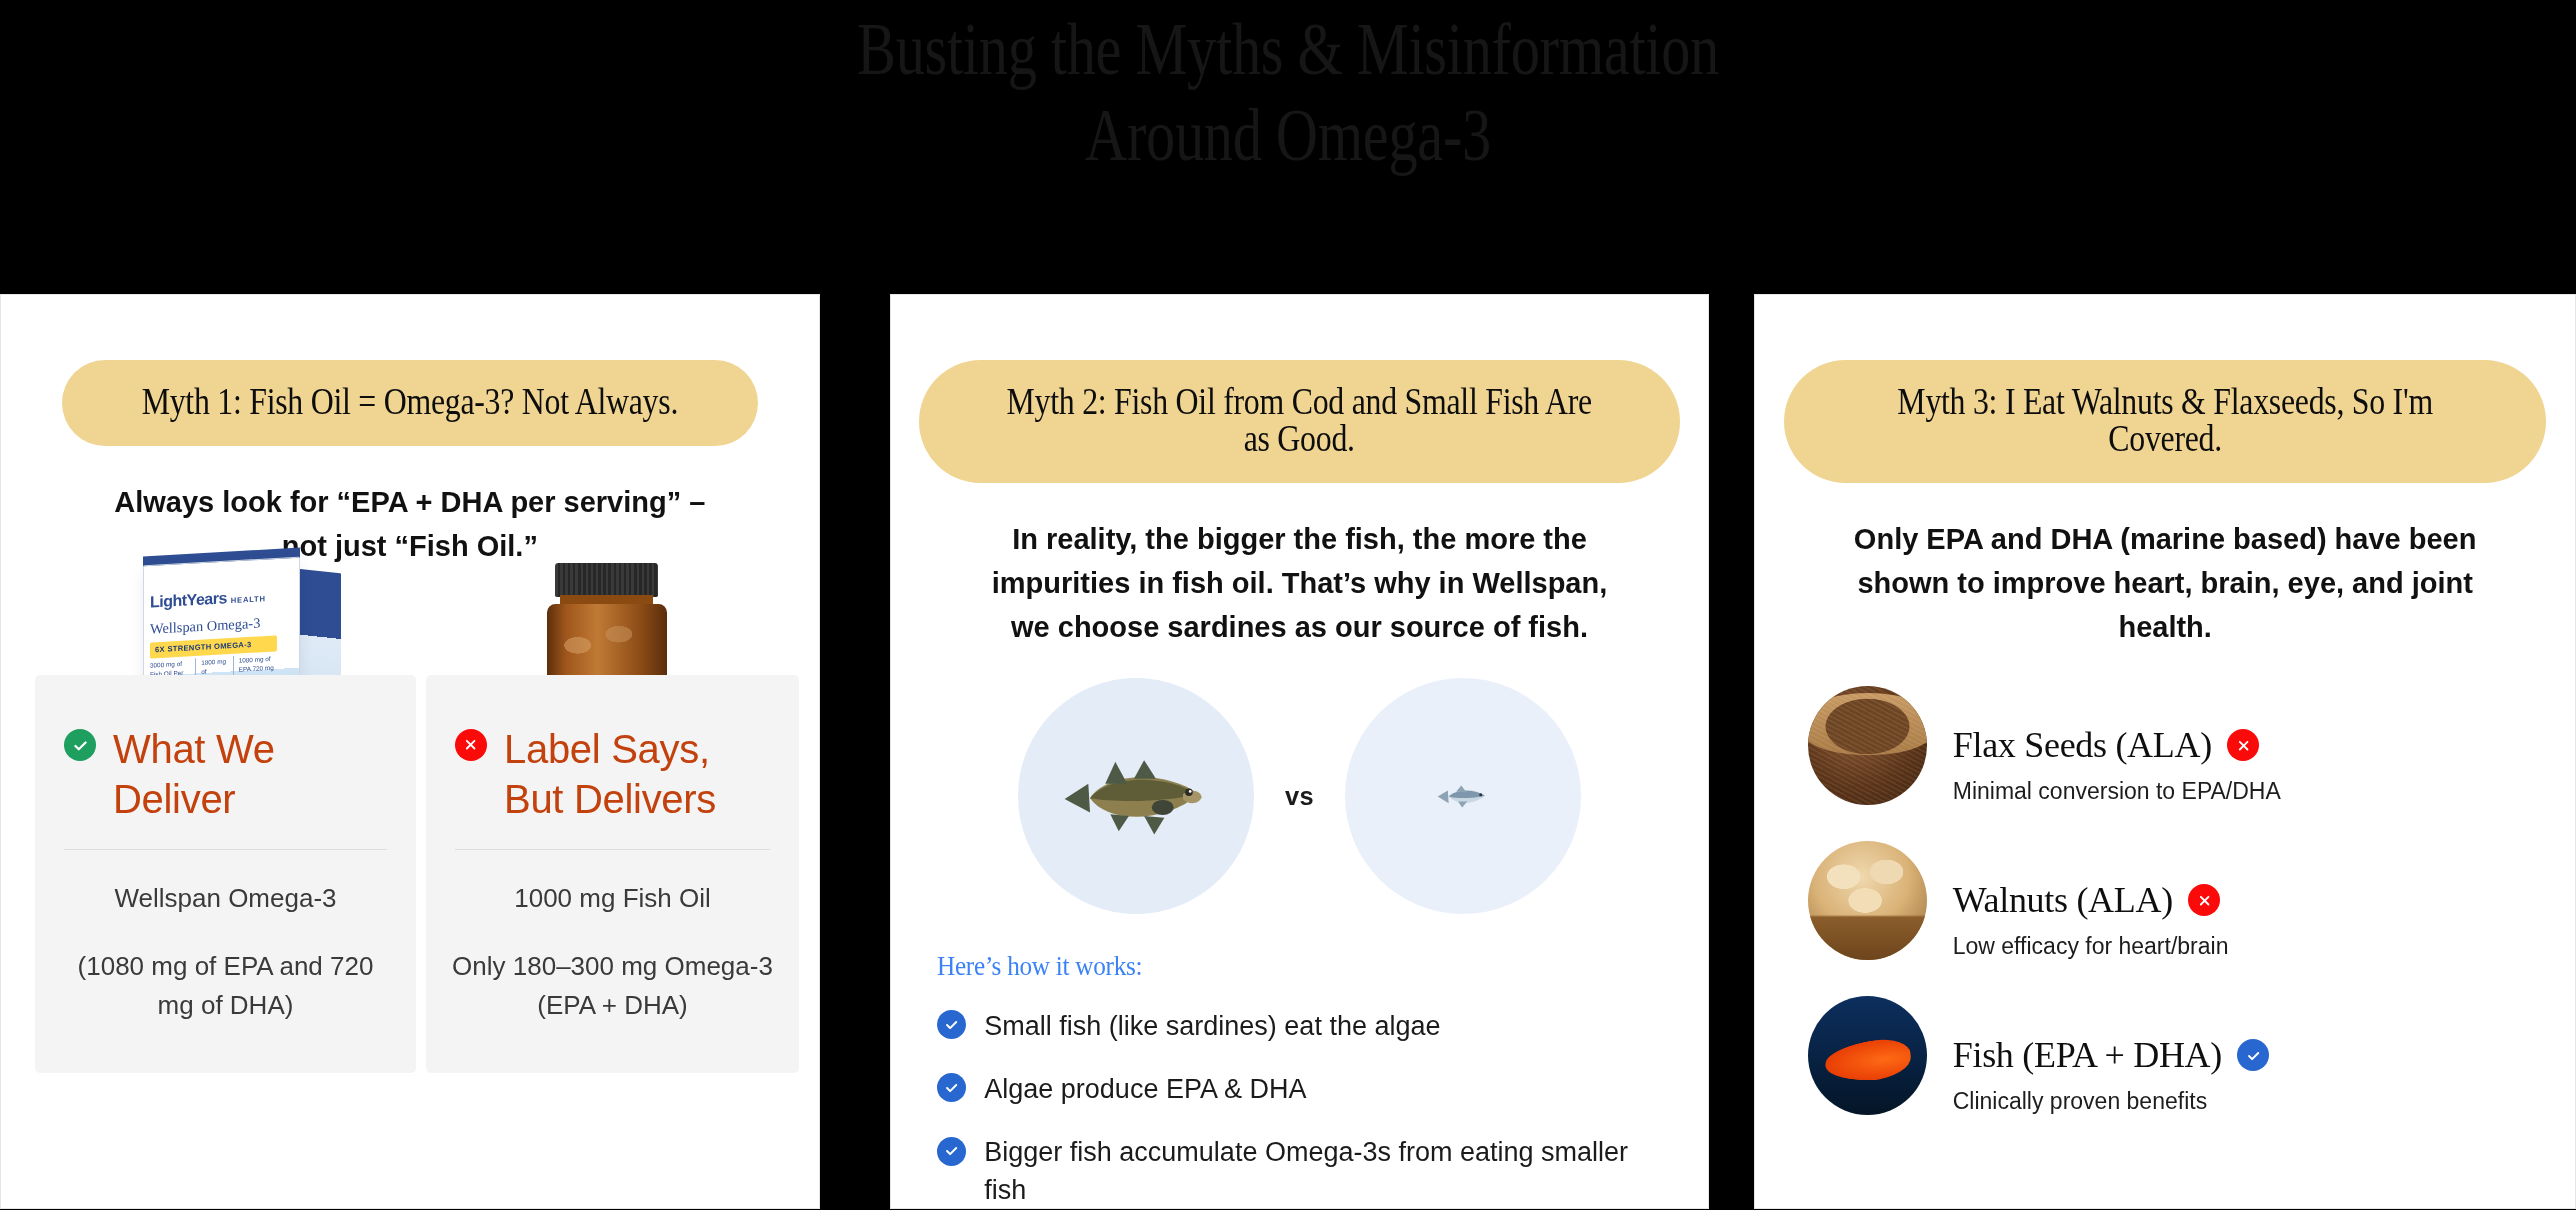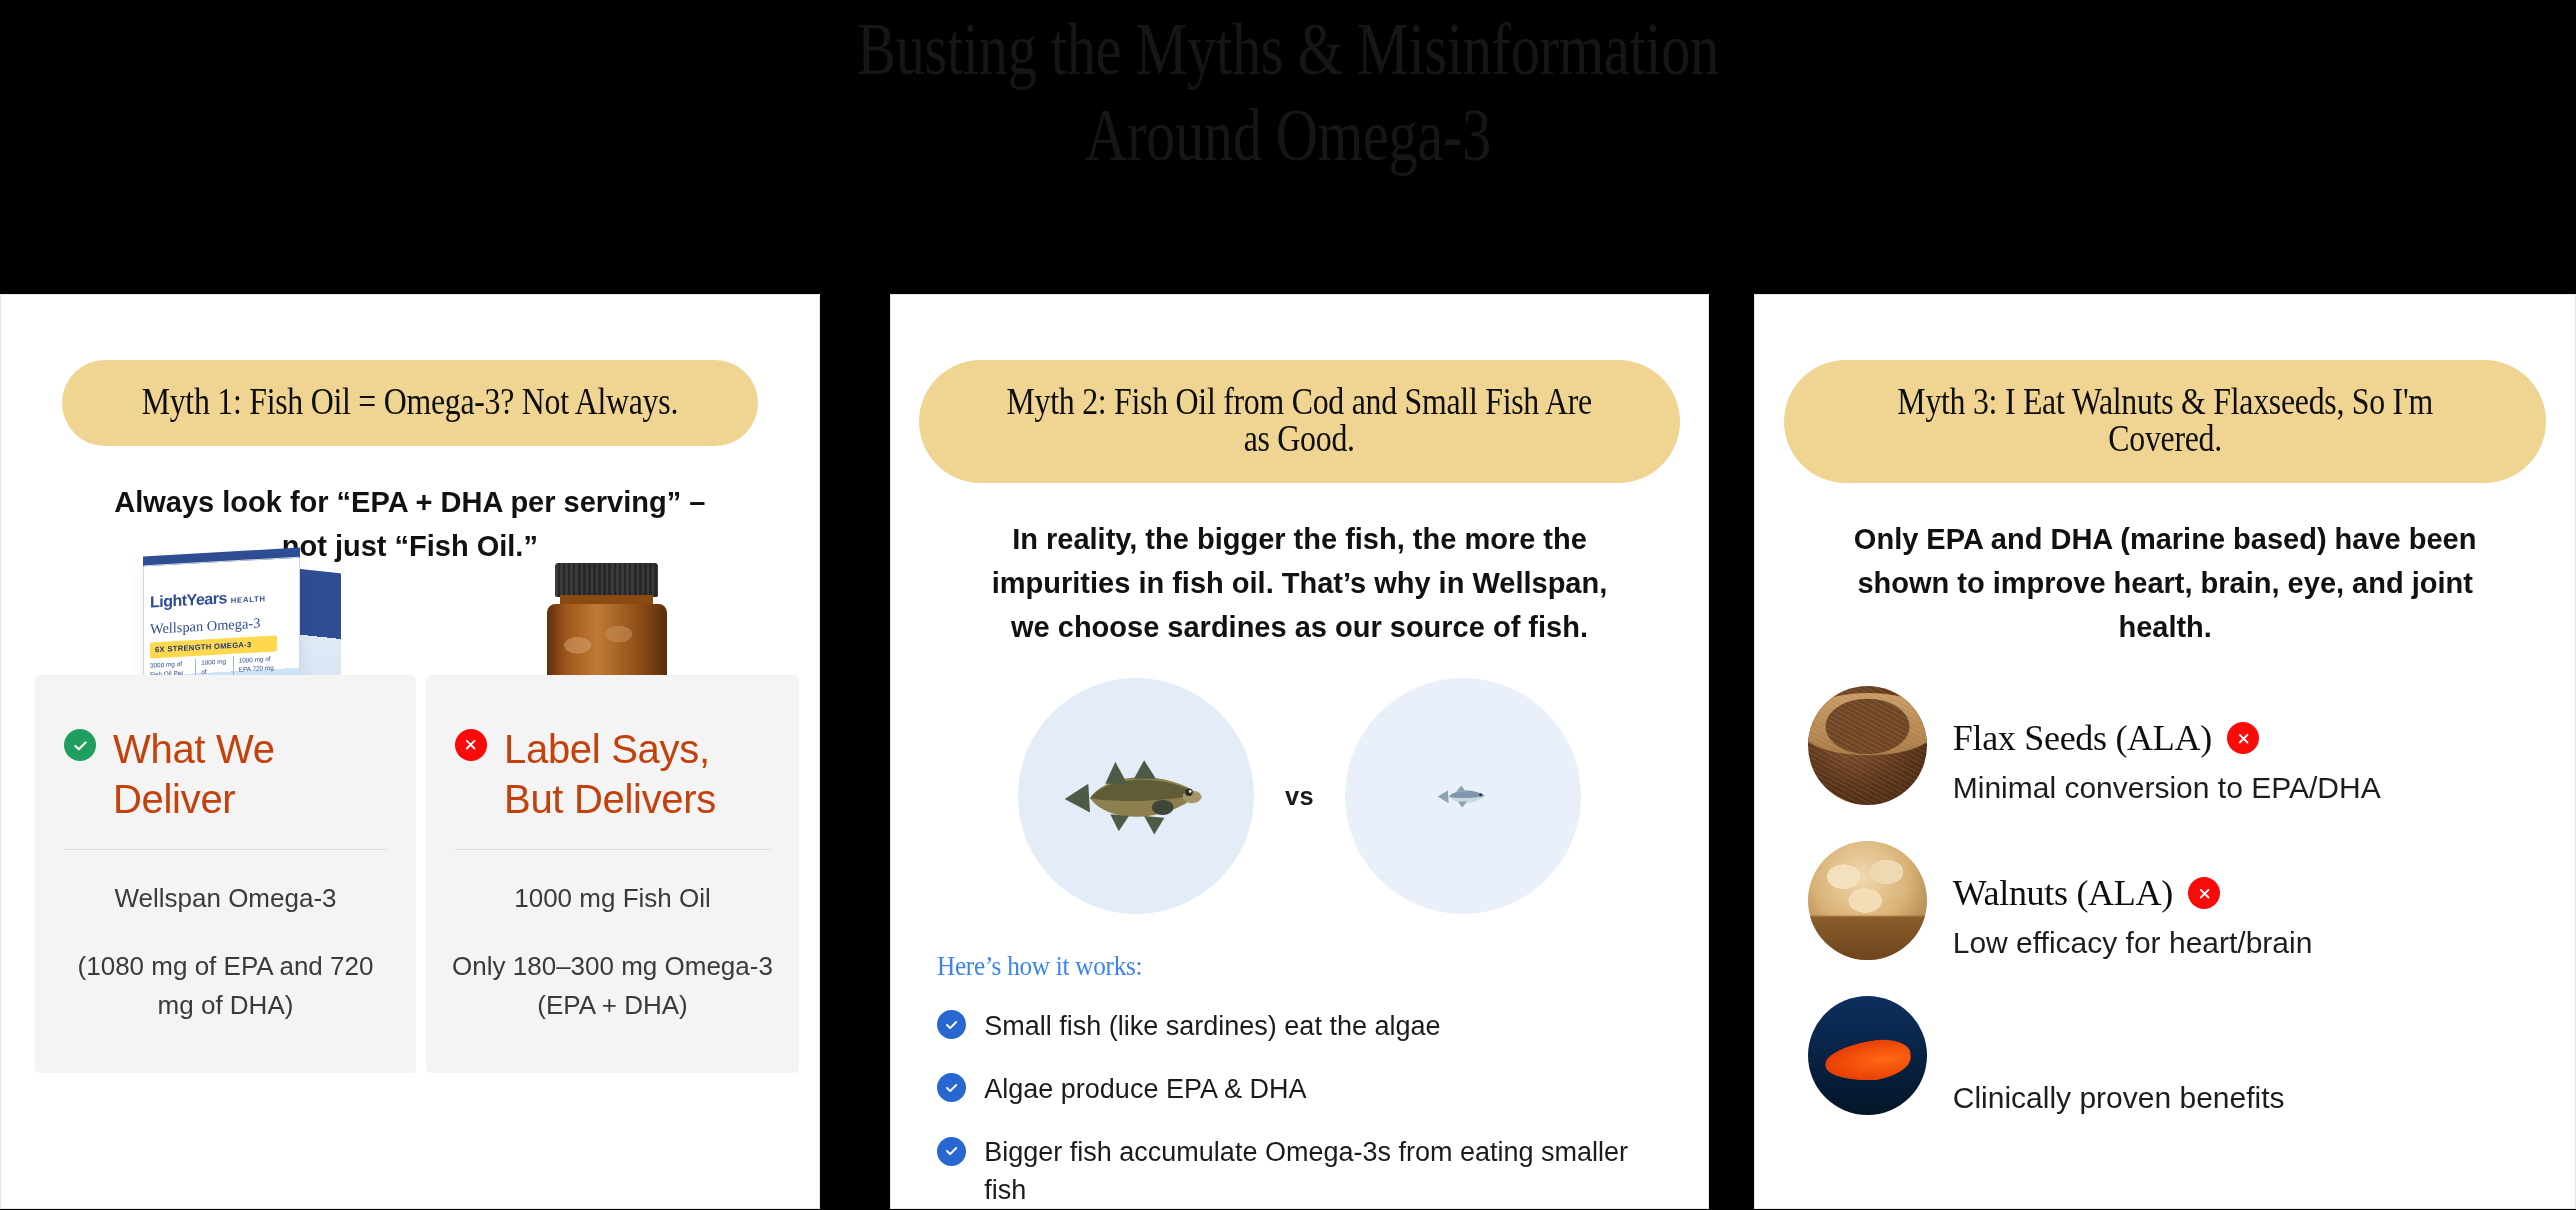--- a/index.html
+++ b/index.html
@@ -256,21 +256,21 @@
     transform: rotate(-6deg);
   }
 
   .food-text { flex: 1 1 auto; }
   .food-title {
     display:flex; align-items:center; gap: 15.3px;
     font-family:"Liberation Serif", serif;
     font-size: 36px; color:#0f0f0f; letter-spacing:-0.3px;
   }
   .food-title .badge { width: 32px; height: 32px; margin-top:0; }
-  .food-sub { margin-top: 12px; font-size: 30px; color:#1d1d1d; }
+  .food-sub { margin-top: 12px; font-size: 23px; color:#1d1d1d; }
 </style>
 </head>
 <body>
 
 <div class="page">
 
   <div class="hero-title">Busting the Myths &amp; Misinformation
 Around Omega-3</div>
 
   <div class="cards">
@@ -454,20 +454,28 @@
                   </svg>
               </span>
             </div>
             <div class="food-sub">Low efficacy for heart/brain</div>
           </div>
         </div>
 
         <div class="food-row">
           <div class="thumb fish"></div>
           <div class="food-text">
+            <div class="food-title">
+              <span>Fish (EPA + DHA)</span>
+              <span class="badge blue">
+                <svg width="15.3" height="15.3" viewBox="0 0 20 20">
+                    <path d="M4 10.5l4 4 8-8" stroke="#fff" stroke-width="2.6" fill="none" stroke-linecap="round" stroke-linejoin="round"></path>
+                  </svg>
+              </span>
+            </div>
             <div class="food-sub">Clinically proven benefits</div>
           </div>
         </div>
 
       </div>
     </div>
 
   </div>
 </div>
 

